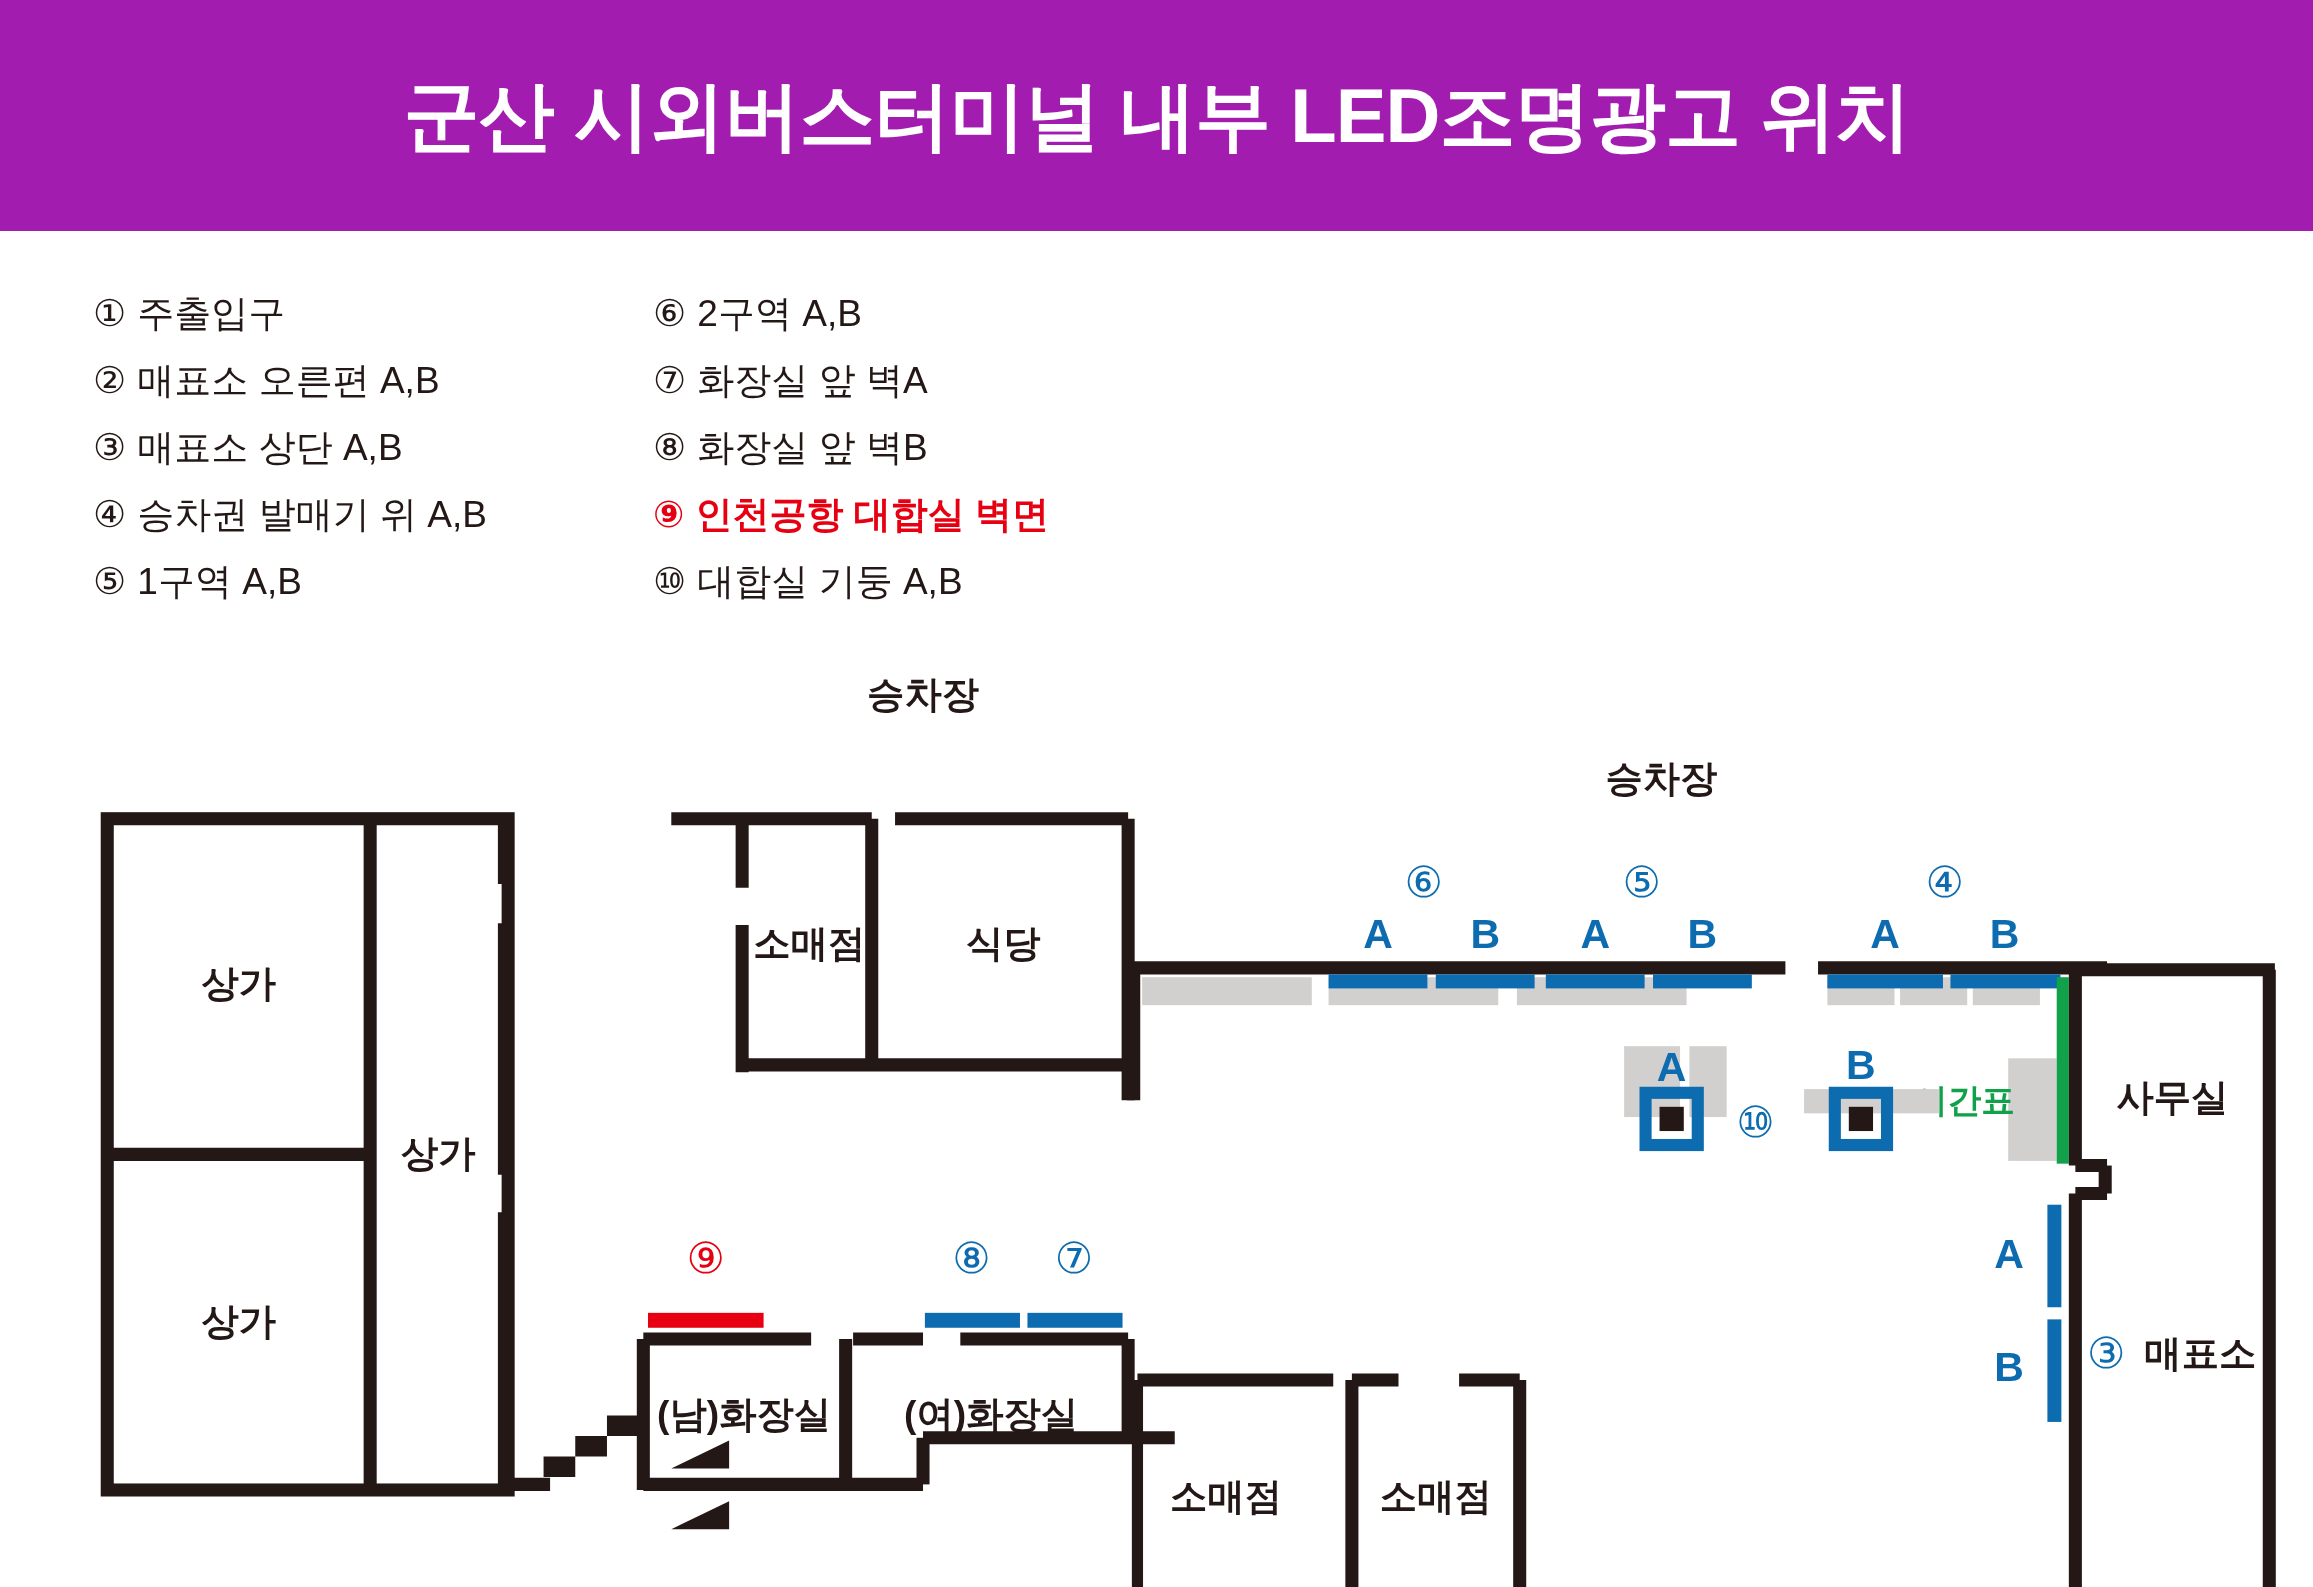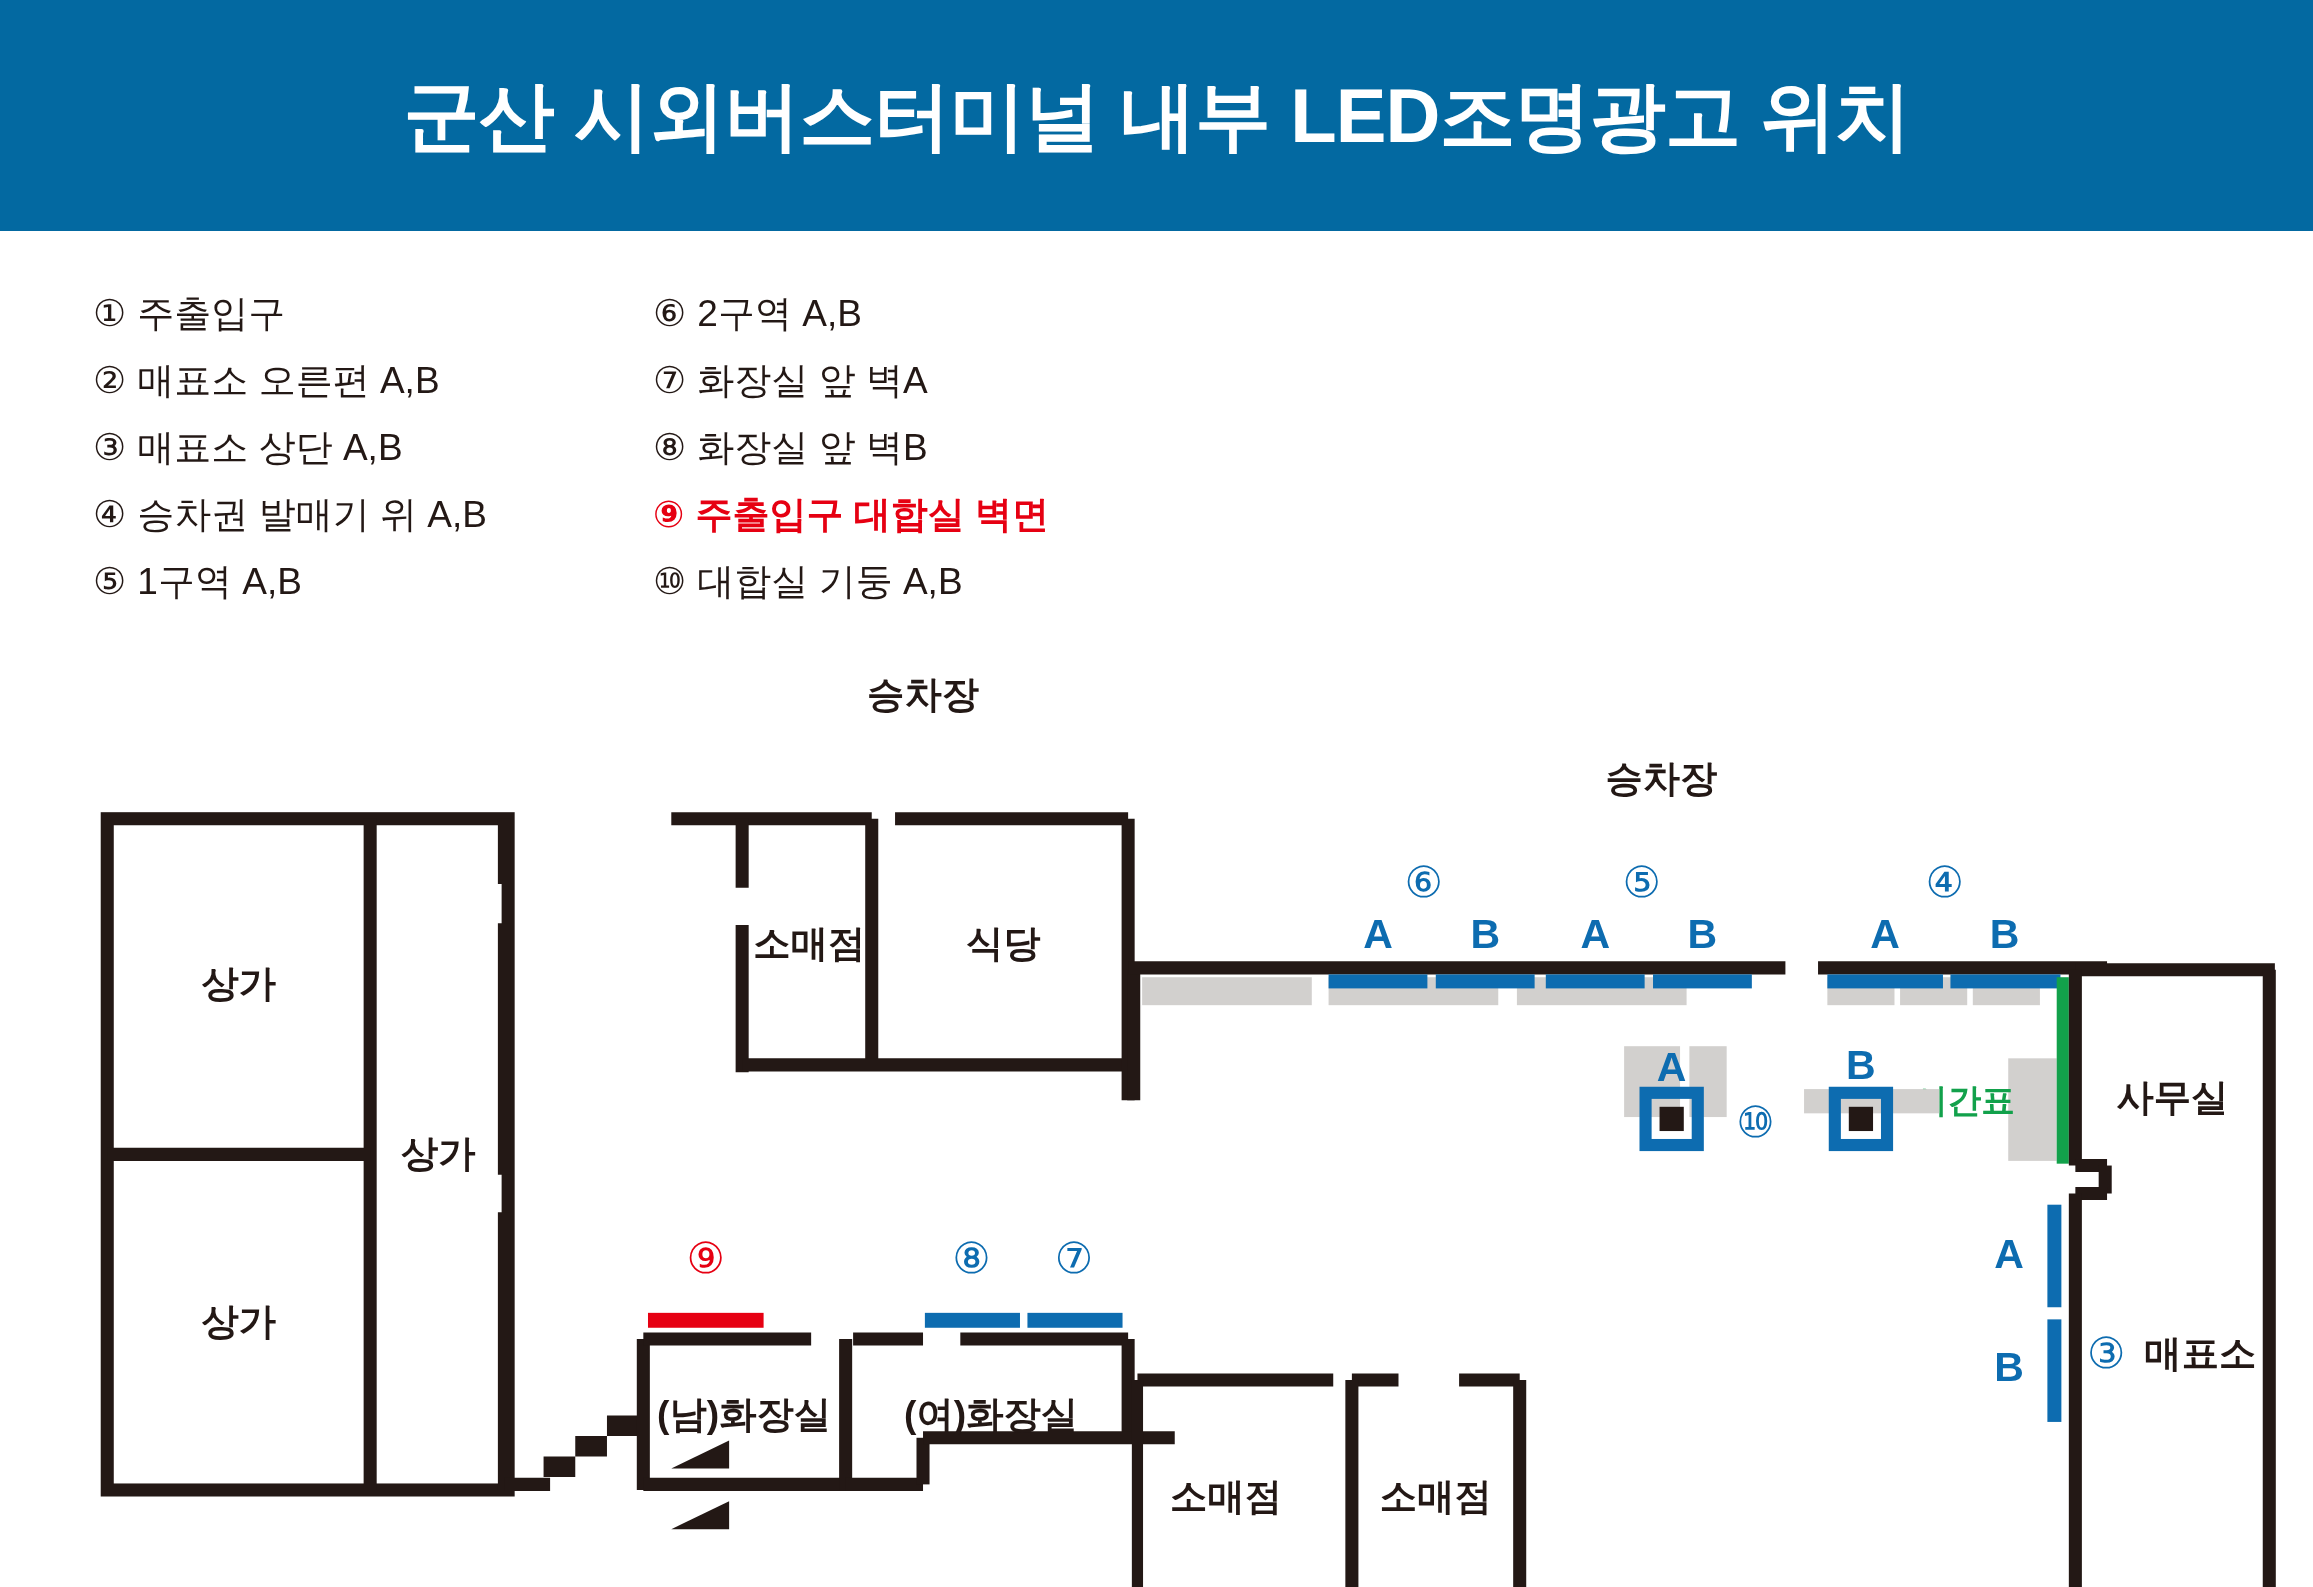--- a/index.html
+++ b/index.html
@@ -62,21 +62,21 @@
   .marker-red{font-size:46px;fill:#e60012;text-anchor:middle;dominant-baseline:middle;font-family:"DejaVu Sans",sans-serif;}
   .sched{font-size:36px;font-weight:bold;fill:#12a14b;text-anchor:middle;dominant-baseline:middle;}
   .pillar-out{fill:none;stroke:#0d6cb0;stroke-width:13;}
   .pillar-in{fill:#231815;}
   .stair{fill:#231815;}
   .ramp{fill:#231815;}
 </style>
 </head>
 <body>
 
-<div id="header" style="background: #0369a1;">
+<div id="header" style="background: #a21caf;">
   <div id="header-title" style="color: rgb(255, 255, 255);">군산 시외버스터미널 내부 LED조명광고 위치</div>
 </div>
 
 <div id="legend">
   <div class="legend-col" id="legend-col-left">
     <div class="legend-item">
       <span class="legend-num">①</span>
       <span class="legend-label">주출입구</span>
     </div>
     <div class="legend-item">
@@ -104,21 +104,21 @@
     <div class="legend-item">
       <span class="legend-num">⑦</span>
       <span class="legend-label">화장실 앞 벽A</span>
     </div>
     <div class="legend-item">
       <span class="legend-num">⑧</span>
       <span class="legend-label">화장실 앞 벽B</span>
     </div>
     <div class="legend-item hl">
       <span class="legend-num">⑨</span>
-      <span class="legend-label">주출입구 대합실 벽면</span>
+      <span class="legend-label">인천공항 대합실 벽면</span>
     </div>
     <div class="legend-item">
       <span class="legend-num">⑩</span>
       <span class="legend-label">대합실 기둥 A,B</span>
     </div>
   </div>
 </div>
 
 <div id="plan">
 <svg width="2314" height="954" viewBox="0 0 2482 1023" xmlns="http://www.w3.org/2000/svg">

